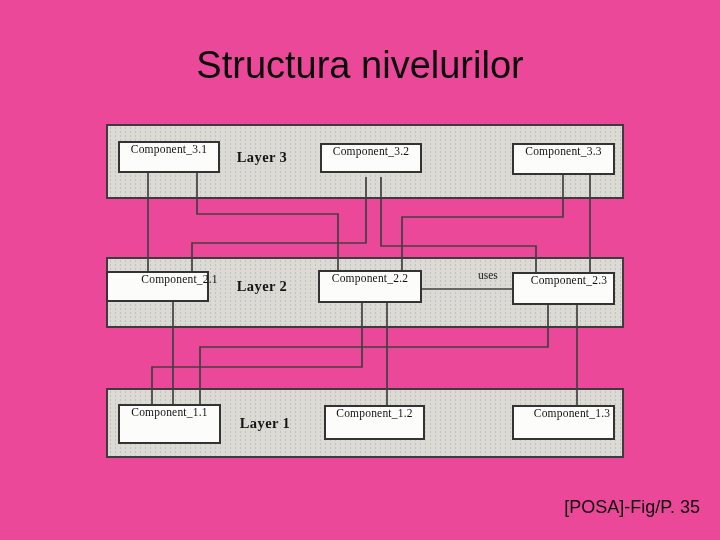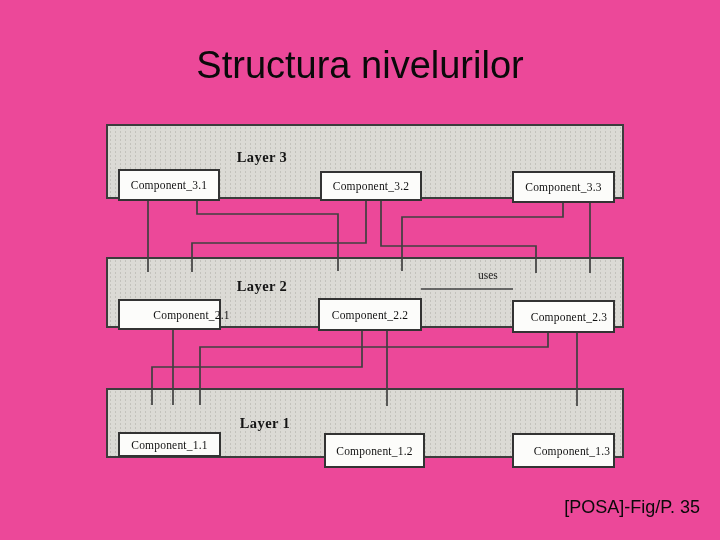--- a/index.html
+++ b/index.html
@@ -31,23 +31,23 @@
     box-sizing:border-box;
   }
   .band-3{top:124px;height:75px;}
   .band-2{top:257px;height:71px;}
   .band-1{top:388px;height:70px;}
   .comp{
     position:absolute;z-index:3;
     background:var(--box-fill);
     border:2px solid var(--box-border);
     box-sizing:border-box;
-    display:flex;align-items:center;justify-content:center;
+    display:flex;align-items:flex-start;justify-content:center;
     font-family:"Liberation Serif",serif;font-size:11.5px;color:var(--text);
-    letter-spacing:0.2px;white-space:nowrap;margin-top:28px;
+    letter-spacing:0.2px;white-space:nowrap;
   }
   .layer-label{
     position:absolute;z-index:3;width:70px;text-align:center;
     font-family:"Liberation Serif",serif;font-weight:700;font-size:14.5px;
     color:#141414;letter-spacing:0.4px;white-space:nowrap;
   }
   .uses-label{
     position:absolute;z-index:3;
     font-family:"Liberation Serif",serif;font-size:11.5px;color:#1a1a1a;
   }
@@ -86,34 +86,34 @@
     </div>
     <div class="layer-label" style="left:227px;top:149px;">Layer 3</div>
     <div class="comp" style="left:320px;top:143px;width:102px;height:30px;">
       <span>Component_3.2</span>
     </div>
     <div class="comp" style="left:512px;top:143px;width:103px;height:32px;">
       <span>Component_3.3</span>
     </div>
 
     <div class="band band-2"></div>
-    <div class="comp" style="left:118px;top:271px;width:103px;height:31px;padding-left:44px;">
+    <div class="comp" style="left:106px;top:271px;width:103px;height:31px;padding-left:44px;">
       <span>Component_2.1</span>
     </div>
     <div class="layer-label" style="left:227px;top:278px;">Layer 2</div>
     <div class="comp" style="left:318px;top:270px;width:104px;height:33px;">
       <span>Component_2.2</span>
     </div>
     <div class="uses-label" style="left:478px;top:269px;">uses</div>
     <div class="comp" style="left:512px;top:272px;width:103px;height:33px;padding-left:11px;">
       <span>Component_2.3</span>
     </div>
 
     <div class="band band-1"></div>
-    <div class="comp" style="left:118px;top:404px;width:103px;height:25px;">
+    <div class="comp" style="left:118px;top:404px;width:103px;height:40px;">
       <span>Component_1.1</span>
     </div>
     <div class="layer-label" style="left:230px;top:415px;">Layer 1</div>
     <div class="comp" style="left:324px;top:405px;width:101px;height:35px;">
       <span>Component_1.2</span>
     </div>
     <div class="comp" style="left:512px;top:405px;width:103px;height:35px;padding-left:17px;">
       <span>Component_1.3</span>
     </div>
 

